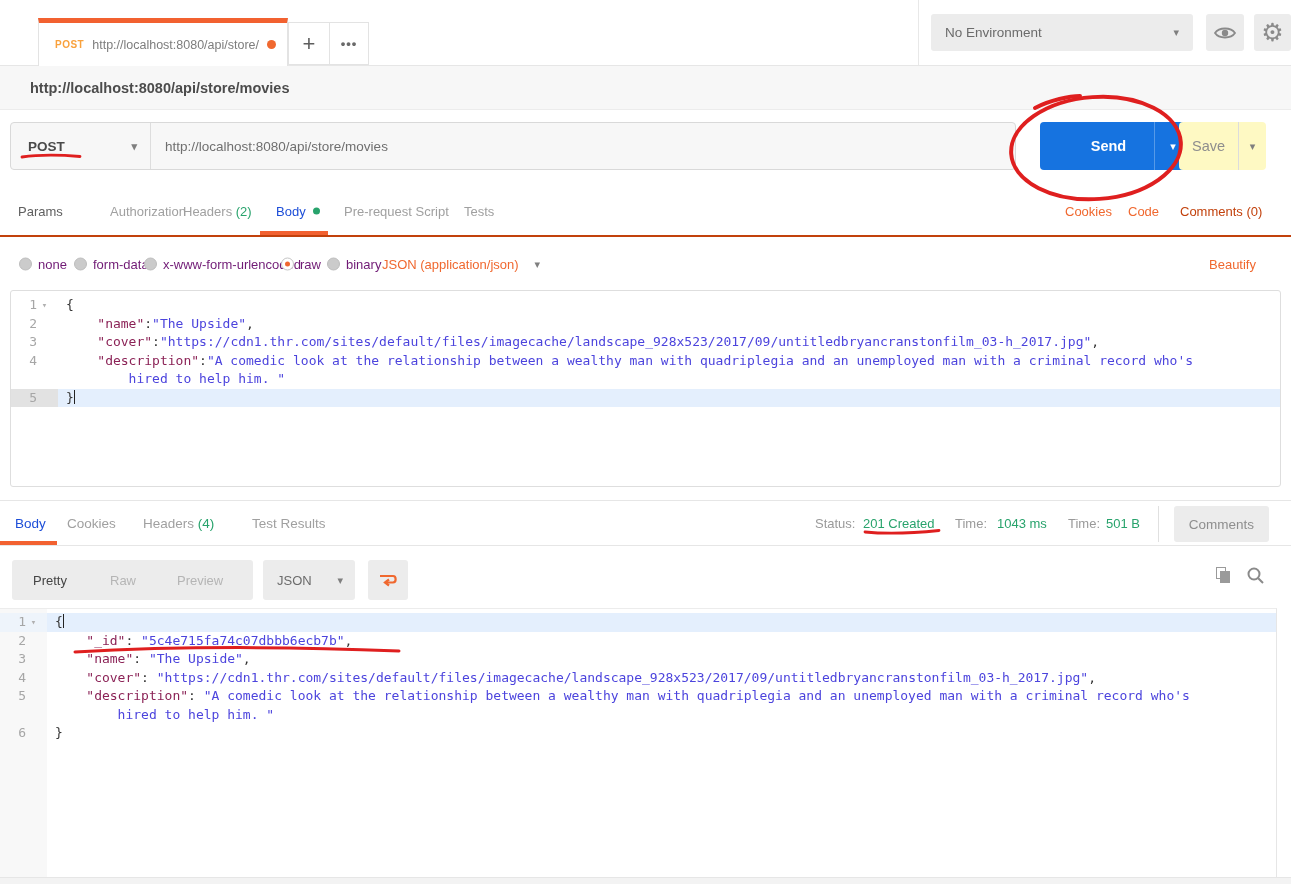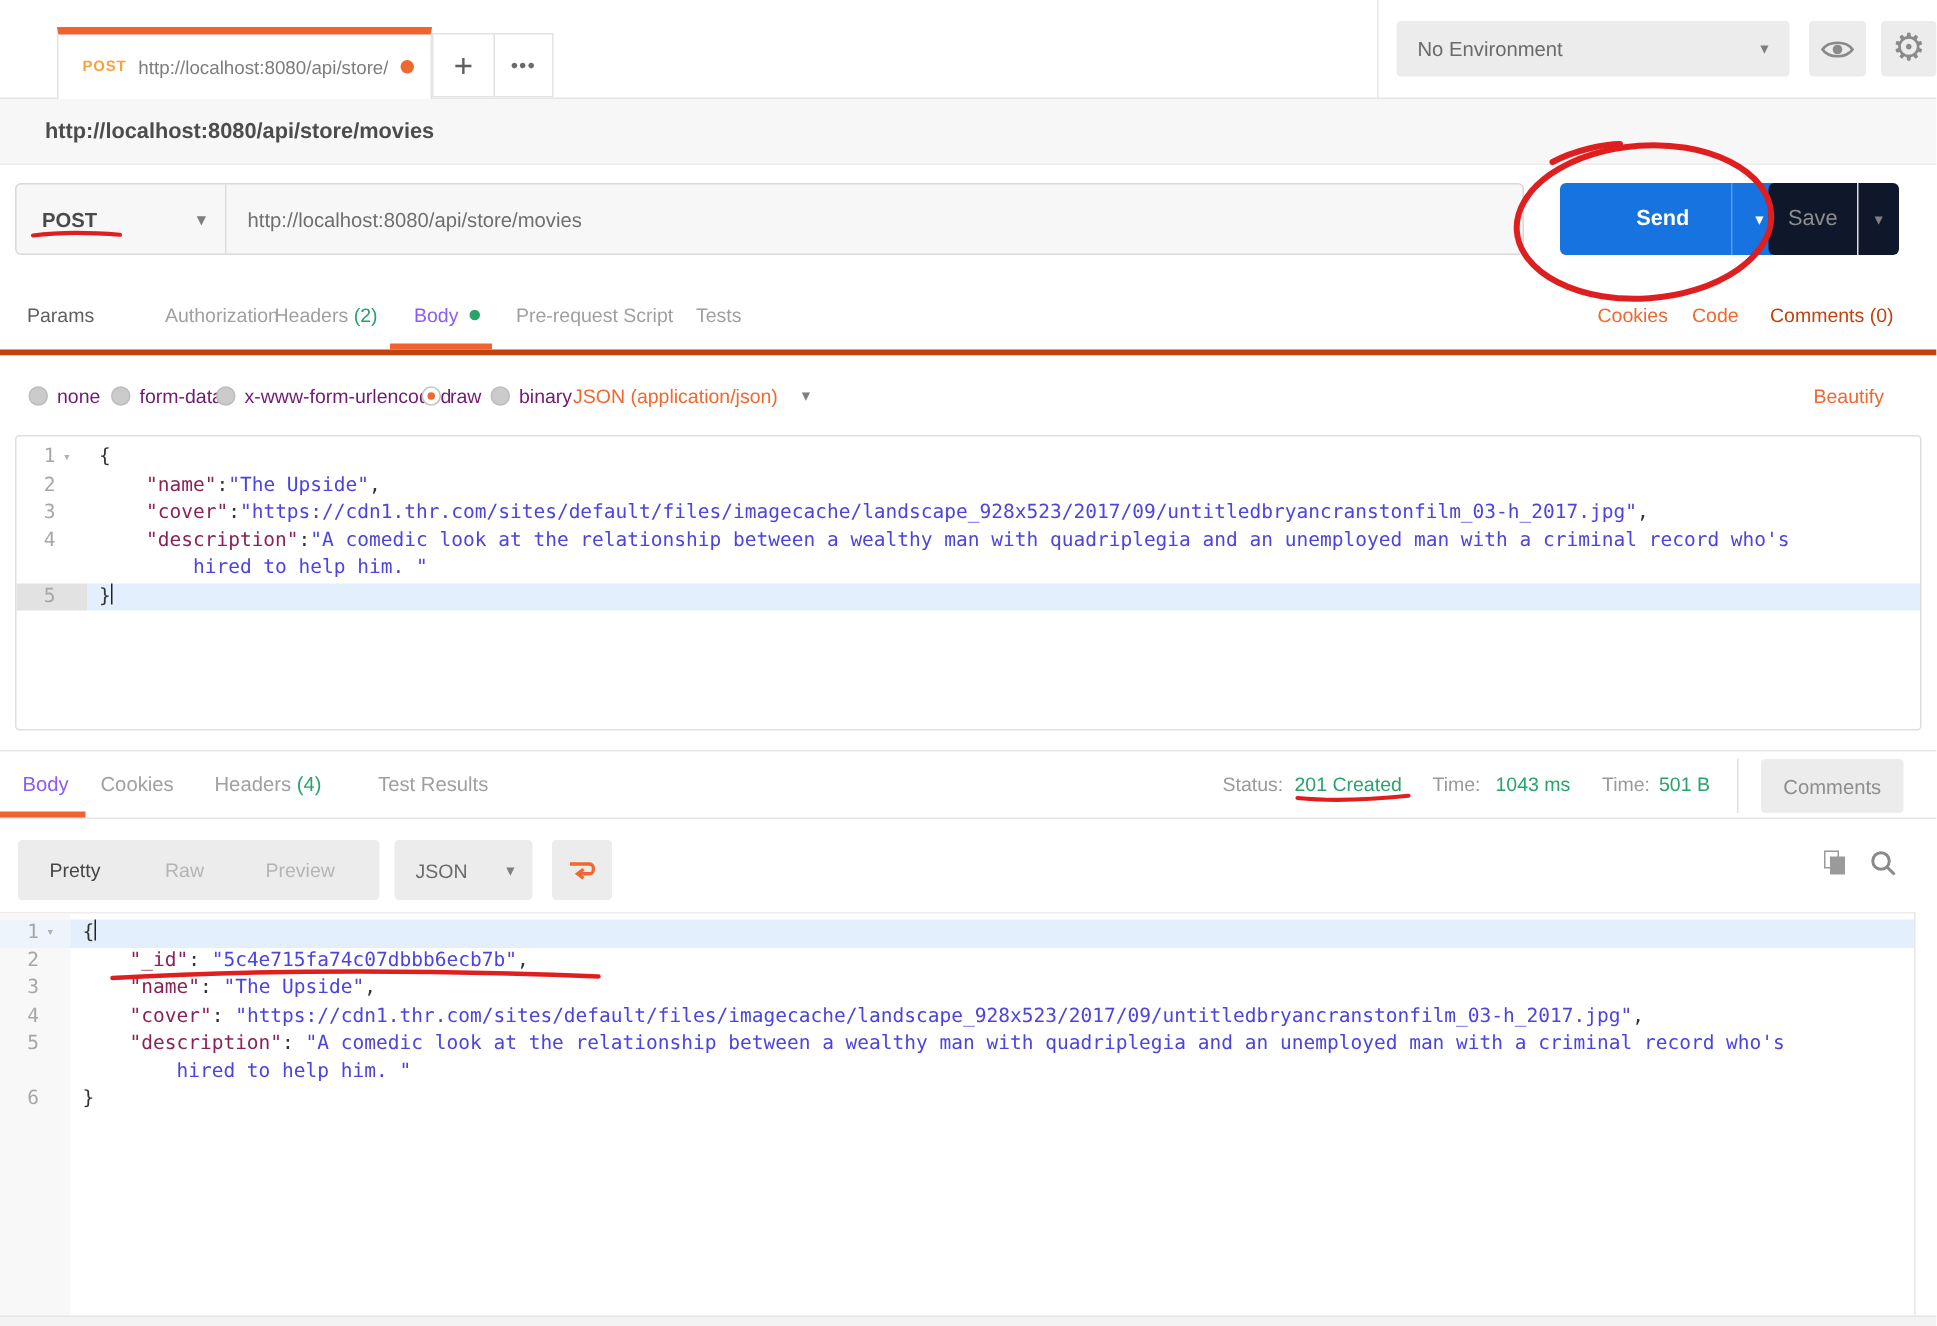--- a/index.html
+++ b/index.html
@@ -38,28 +38,28 @@
   .url-group{position:absolute;left:10px;top:122px;width:1006px;height:48px;border:1px solid #d9d9d9;border-radius:4px;
            background:#f7f7f7;box-sizing:border-box;display:flex;}
   .method-seg{width:140px;display:flex;align-items:center;padding:0 13px 0 17px;box-sizing:border-box;
            border-right:1px solid #ddd;font-size:13.5px;font-weight:600;color:#4a4a4a;cursor:pointer;}
   .method-seg .caret-glyph{margin-left:auto;}
   .url-seg{flex:1;display:flex;align-items:center;padding-left:14px;font-size:13.5px;color:#6f6f6f;}
   .send-btn{position:absolute;left:1040px;top:122px;width:128px;height:48px;background:#1673e0;border-radius:4px;display:flex;cursor:pointer;padding-left:23px;}
   .send-label{flex:1;display:flex;align-items:center;justify-content:center;color:#fff;font-weight:bold;font-size:14.5px;}
   .send-caret{width:36px;border-left:1px solid rgba(255,255,255,.28);display:flex;align-items:center;justify-content:center;}
   .send-caret .caret-glyph{color:#fff;}
-  .save-btn{position:absolute;left:1179px;top:122px;width:87px;height:48px;background:#0f172a;border-radius:4px;display:flex;cursor:pointer;}
+  .save-btn{position:absolute;left:1179px;top:122px;width:87px;height:48px;background:#fef9c3;border-radius:4px;display:flex;cursor:pointer;}
   .save-label{flex:1;display:flex;align-items:center;justify-content:center;color:#8e8e8e;font-size:14.5px;}
   .save-caret{width:27px;border-left:1px solid #dcdcdc;display:flex;align-items:center;justify-content:center;}
 
   
-  .req-tabs{position:absolute;left:0;top:186px;width:100%;height:51px;border-bottom:4px solid #c2410c;box-sizing:border-box;background:#fff;}
+  .req-tabs{position:absolute;left:0;top:186px;width:100%;height:51px;border-bottom:2px solid #c2410c;box-sizing:border-box;background:#fff;}
   .req-tabs span.tab{position:absolute;font-size:13px;cursor:pointer;}
-  .t-dark{color:#5f5f5f;} .t-grey{color:#a0a0a0;} .t-black{color:#8b5cf6;}
+  .t-dark{color:#5f5f5f;} .t-grey{color:#a0a0a0;} .t-black{color:#1d4ed8;}
   .green{color:#28a36c;}
   .body-dot{display:inline-block;width:7px;height:7px;border-radius:50%;background:#28a36c;margin-left:7px;vertical-align:1px;}
   .active-underline{position:absolute;bottom:0;height:4px;background:#f26130;}
   .link-orange{color:#f0682f;cursor:pointer;font-size:13px;}
   .link-pale{color:#c2410c;cursor:pointer;font-size:13px;}
 
   
   .radio-row{position:absolute;left:0;top:237px;width:100%;height:53px;background:#fff;}
   .radio-item{position:absolute;display:flex;align-items:center;gap:6px;cursor:pointer;}
   .radio{width:13px;height:13px;border-radius:50%;background:#cbcbcb;border:1px solid #bdbdbd;box-sizing:border-box;flex:none;}

